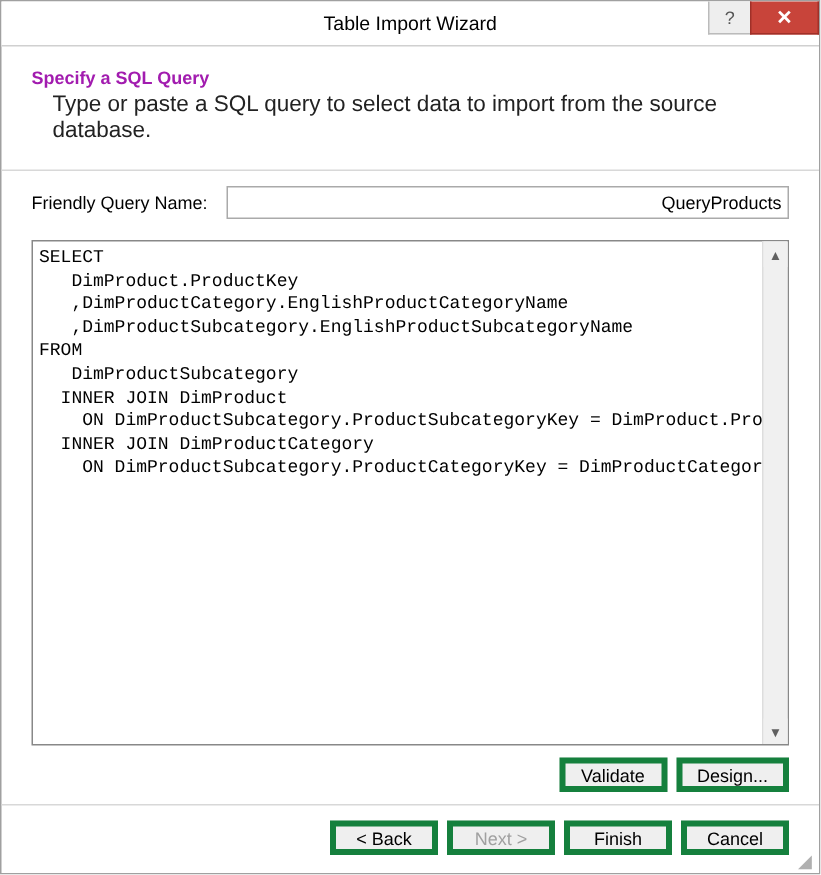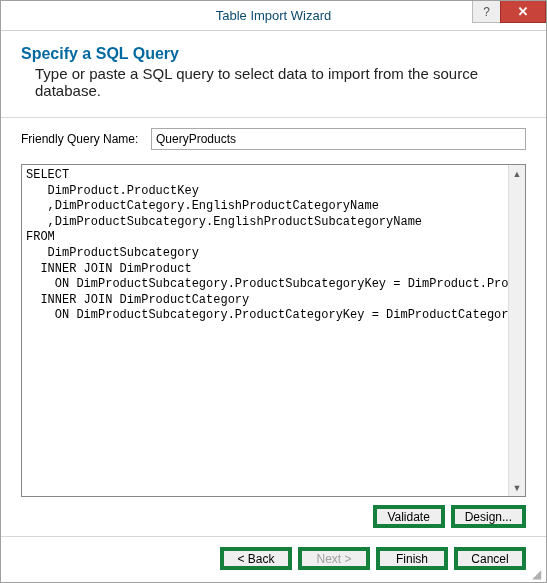--- a/index.html
+++ b/index.html
@@ -22,21 +22,21 @@
     background: #fff;
     border-bottom: 1px solid #d0d0d0;
     display: flex;
     align-items: center;
     position: relative;
   }
   .titlebar-title {
     flex: 1;
     text-align: center;
     font-size: 13px;
-    color: #0c4a6e;
+    color: #000000;
   }
   .titlebar-controls {
     position: absolute;
     right: 0;
     top: 0;
     display: flex;
     height: 22px;
   }
   .tb-btn {
     width: 28px;
@@ -58,22 +58,22 @@
     width: 46px;
     font-size: 13px;
     font-weight: bold;
   }
   .header-area {
     padding: 14px 20px 18px 20px;
     border-bottom: 1px solid #d8d8d8;
   }
   .header-title {
     font-weight: bold;
-    font-size: 16px;
-    color: #0369a1;
+    font-size: 12px;
+    color: #a21caf;
     margin-bottom: 2px;
   }
   .header-sub {
     font-size: 15px;
     color: #222;
     padding-left: 14px;
   }
   .body-area {
     flex: 1;
     padding: 10px 20px 8px 20px;
@@ -90,20 +90,21 @@
     font-size: 12px;
     color: #000;
   }
   .row-name input {
     flex: 1;
     height: 22px;
     border: 1px solid #aaa;
     padding: 2px 4px;
     font-size: 12px;
     font-family: inherit;
+    text-align: right;
   }
   .stmt-label {
     font-size: 12px;
     margin-bottom: 2px;
   }
   .sql-wrap {
     position: relative;
     flex: 1;
     border: 1px solid #888;
     display: flex;

